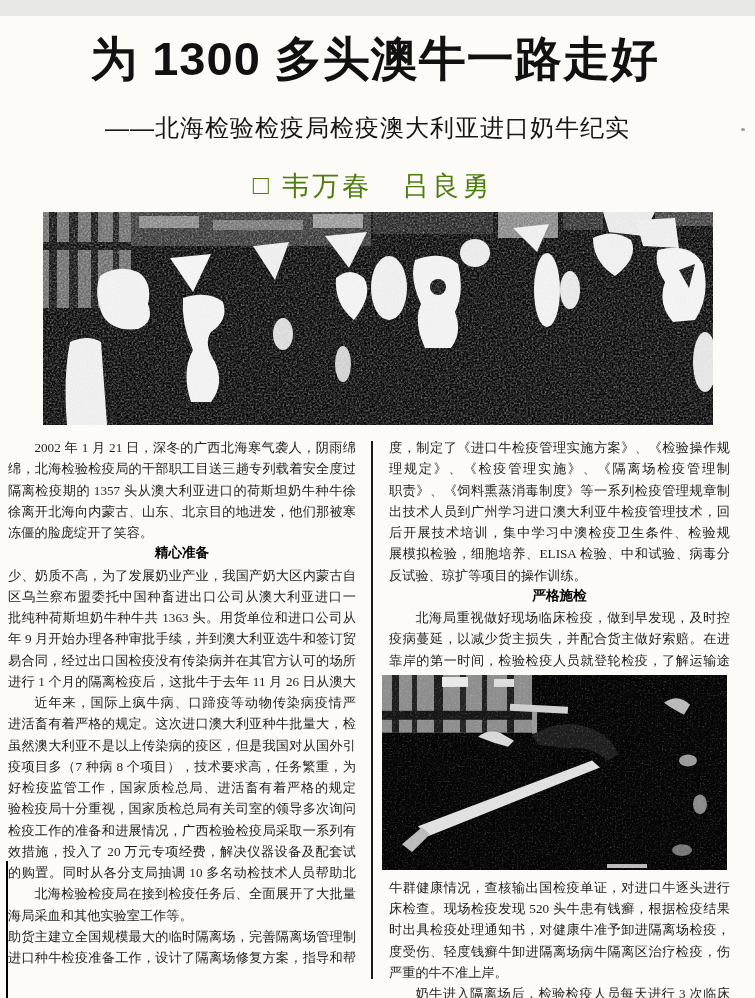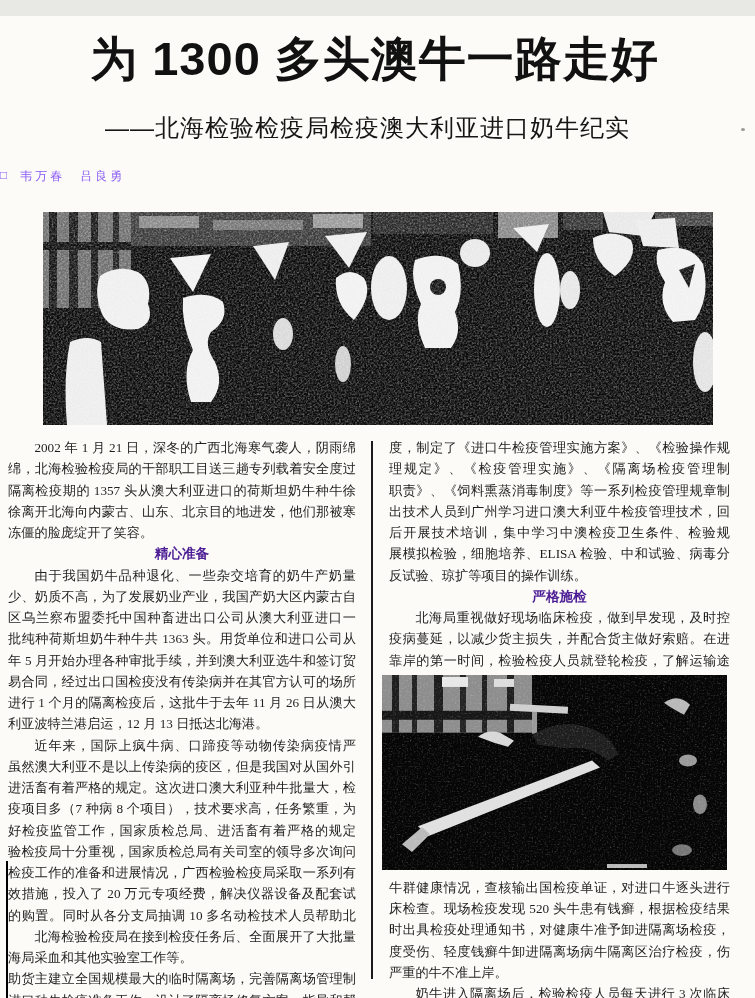--- a/index.html
+++ b/index.html
@@ -6,37 +6,37 @@
   body{background:#e8e8e4;font-family:"Liberation Serif",serif;}
   .page{position:relative;width:755px;height:998px;background:#fcfbf7;overflow:hidden;
         color:#1a1a1a;margin:16px auto;}
   
   .title{position:absolute;left:0;right:6px;top:14px;margin:0;text-align:center;
          font-family:"Liberation Sans",sans-serif;font-weight:700;font-size:47px;
          line-height:58px;letter-spacing:1px;color:#111;}
   .subtitle{position:absolute;left:0;right:20px;top:96px;text-align:center;
          font-family:"Liberation Sans",sans-serif;font-weight:400;font-size:24px;
          letter-spacing:1px;color:#161616;}
-  .byline{position:absolute;left:0;right:10px;top:152px;text-align:left;
-         font-size:12px;letter-spacing:3px;color:#8b5cf6;}
+  .byline{position:absolute;left:0;right:10px;top:152px;text-align:center;
+         font-size:27px;letter-spacing:3px;color:#4d7c0f;}
   .byline .box{display:inline-block;margin-right:10px;transform:translateY(-1px);}
   
   .photo1{position:absolute;left:43px;top:196px;width:670px;height:213px;margin:0;
           background:#0c0c0c;}
   .photo1 svg,.photo2 svg{display:block;width:100%;height:100%;}
   
   .col{position:absolute;top:421px;font-size:13.2px;color:#1e1e1e;}
   .col-left{left:8px;width:348px;}
   .col-right{left:389px;width:341px;}
   .ln{height:21.26px;line-height:21.26px;overflow:hidden;
       text-align:justify;text-align-last:justify;}
   .ln.last{text-align-last:left;}
   .ln.ind{text-indent:2em;}
   .hd{height:21.26px;line-height:21.26px;text-align:center;font-weight:700;
-      font-family:Liberation Serif, serif;font-size:13.6px;color:#4c1d95;}
+      font-family:Liberation Mono, monospace;font-size:13.6px;color:#000000;}
   .photo2{width:345px;height:195px;margin:4px 0 7px -7px;background:#060606;}
   
   .divider{position:absolute;left:371px;top:425px;width:2px;height:538px;background:#1b1b1b;}
   .edge-line{position:absolute;left:6px;top:845px;width:2px;height:153px;background:#000;}
   .speck{position:absolute;width:4px;height:3px;background:#9a9a96;border-radius:50%;}
 </style>
 </head>
 <body>
 
 <div class="page">
@@ -100,31 +100,29 @@
     </svg>
   </figure>
 
   <div class="col col-left">
       <div class="ln ind">2002 年 1 月 21 日，深冬的广西北海寒气袭人，阴雨绵</div>
       <div class="ln">绵，北海检验检疫局的干部职工目送三趟专列载着安全度过</div>
       <div class="ln">隔离检疫期的 1357 头从澳大利亚进口的荷斯坦奶牛种牛徐</div>
       <div class="ln">徐离开北海向内蒙古、山东、北京目的地进发，他们那被寒冷</div>
       <div class="ln last">冻僵的脸庞绽开了笑容。</div>
       <div class="hd">精心准备</div>
-      <div class="ln ind">由于我国奶牛品种退化、一些杂交培育的奶牛产奶量</div>
       <div class="ln">少、奶质不高，为了发展奶业产业，我国产奶大区内蒙古自治</div>
       <div class="ln">区乌兰察布盟委托中国种畜进出口公司从澳大利亚进口一</div>
       <div class="ln">批纯种荷斯坦奶牛种牛共 1363 头。用货单位和进口公司从去</div>
-      <div class="ln">年 5 月开始办理各种审批手续，并到澳大利亚选牛和签订贸</div>
+      <div class="ln">年 9 月开始办理各种审批手续，并到澳大利亚选牛和签订贸</div>
       <div class="ln">易合同，经过出口国检疫没有传染病并在其官方认可的场所</div>
       <div class="ln">进行 1 个月的隔离检疫后，这批牛于去年 11 月 26 日从澳大</div>
-      <div class="ln last">利亚波特兰港启运，12 月 13 日抵达北海港。</div>
       <div class="ln ind">近年来，国际上疯牛病、口蹄疫等动物传染病疫情严峻，</div>
+      <div class="ln">进活畜有着严格的规定。这次进口澳大利亚种牛批量大，检</div>
       <div class="ln">虽然澳大利亚不是以上传染病的疫区，但是我国对从国外引</div>
-      <div class="ln">进活畜有着严格的规定。这次进口澳大利亚种牛批量大，检</div>
       <div class="ln">疫项目多（7 种病 8 个项目），技术要求高，任务繁重，为了做</div>
       <div class="ln">好检疫监管工作，国家质检总局、进活畜有着严格的规定</div>
       <div class="ln">验检疫局十分重视，国家质检总局有关司室的领导多次询问</div>
       <div class="ln">检疫工作的准备和进展情况，广西检验检疫局采取一系列有</div>
       <div class="ln">效措施，投入了 20 万元专项经费，解决仪器设备及配套试剂</div>
       <div class="ln">的购置。同时从各分支局抽调 10 多名动检技术人员帮助北</div>
       <div class="ln ind">北海检验检疫局在接到检疫任务后、全面展开了大批量</div>
       <div class="ln last">海局采血和其他实验室工作等。</div>
       <div class="ln">助货主建立全国规模最大的临时隔离场，完善隔离场管理制</div>
       <div class="ln">进口种牛检疫准备工作，设计了隔离场修复方案，指导和帮</div>

